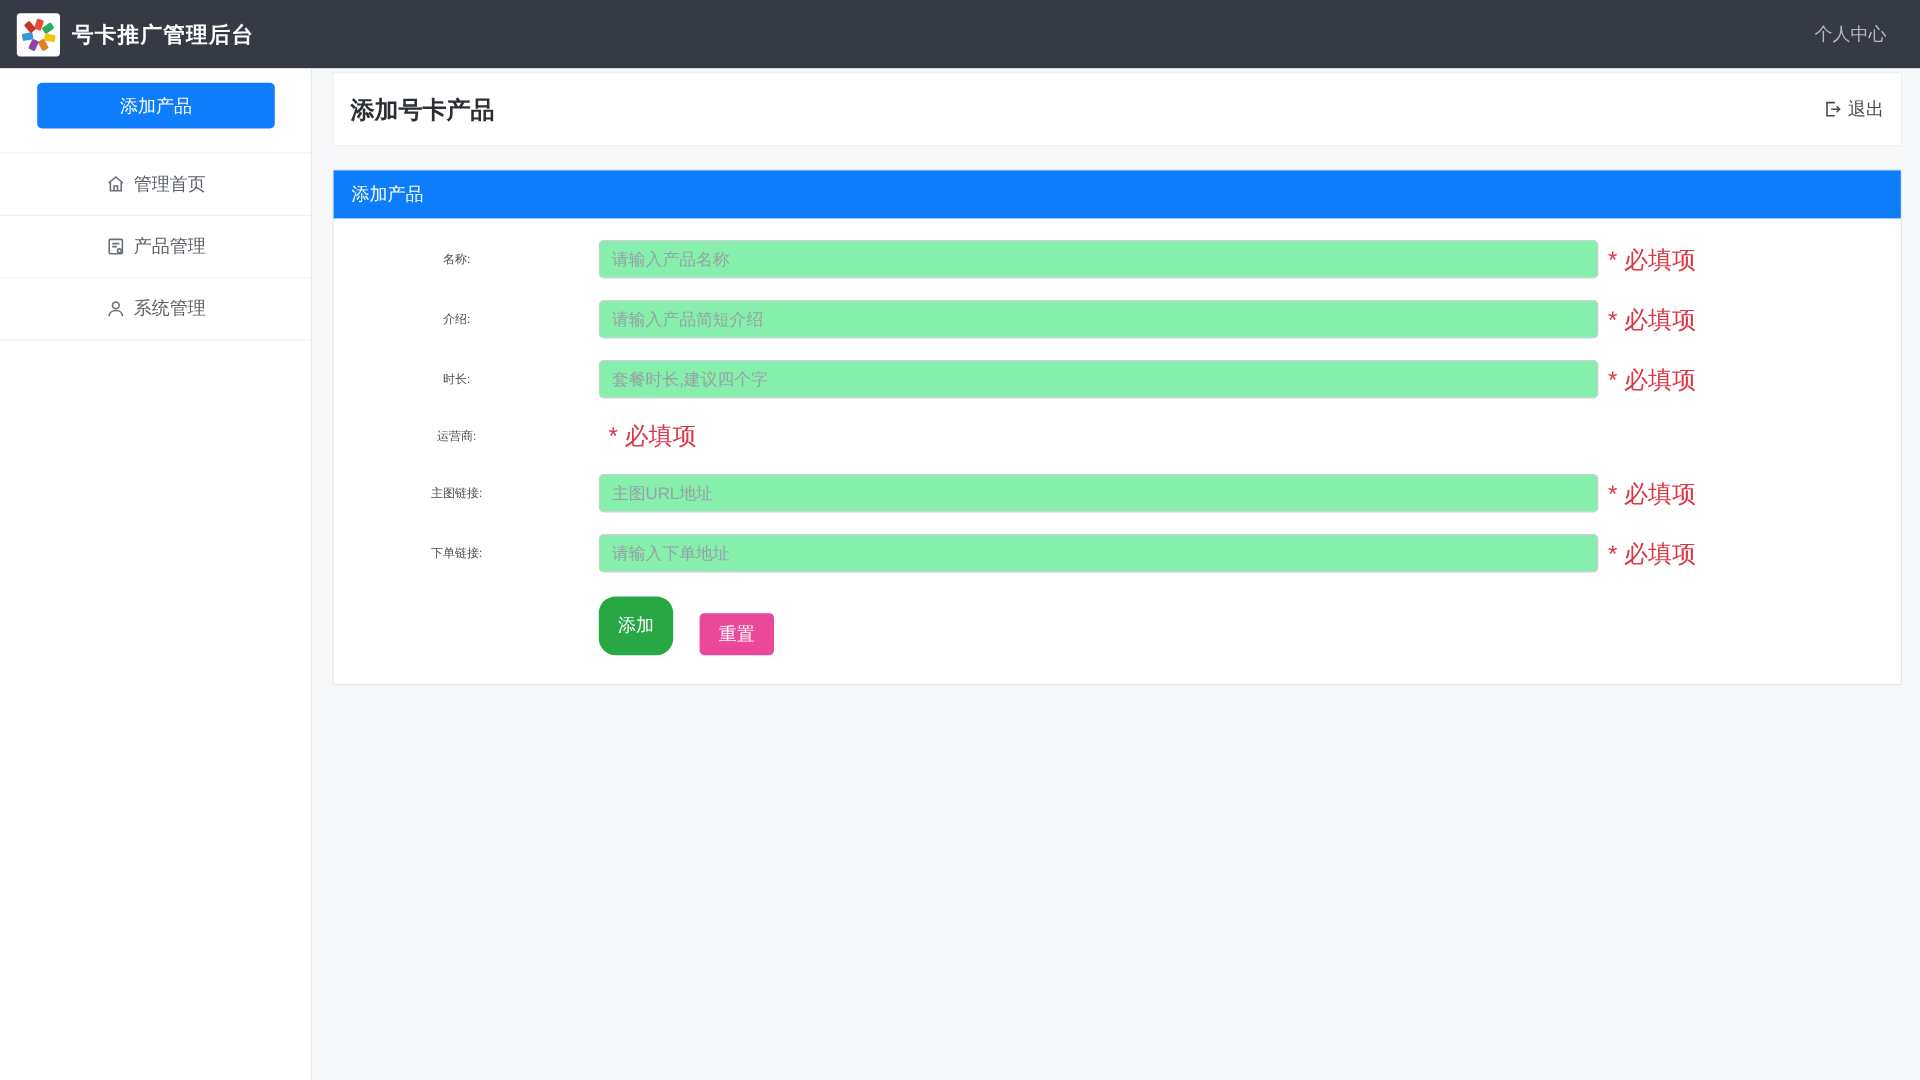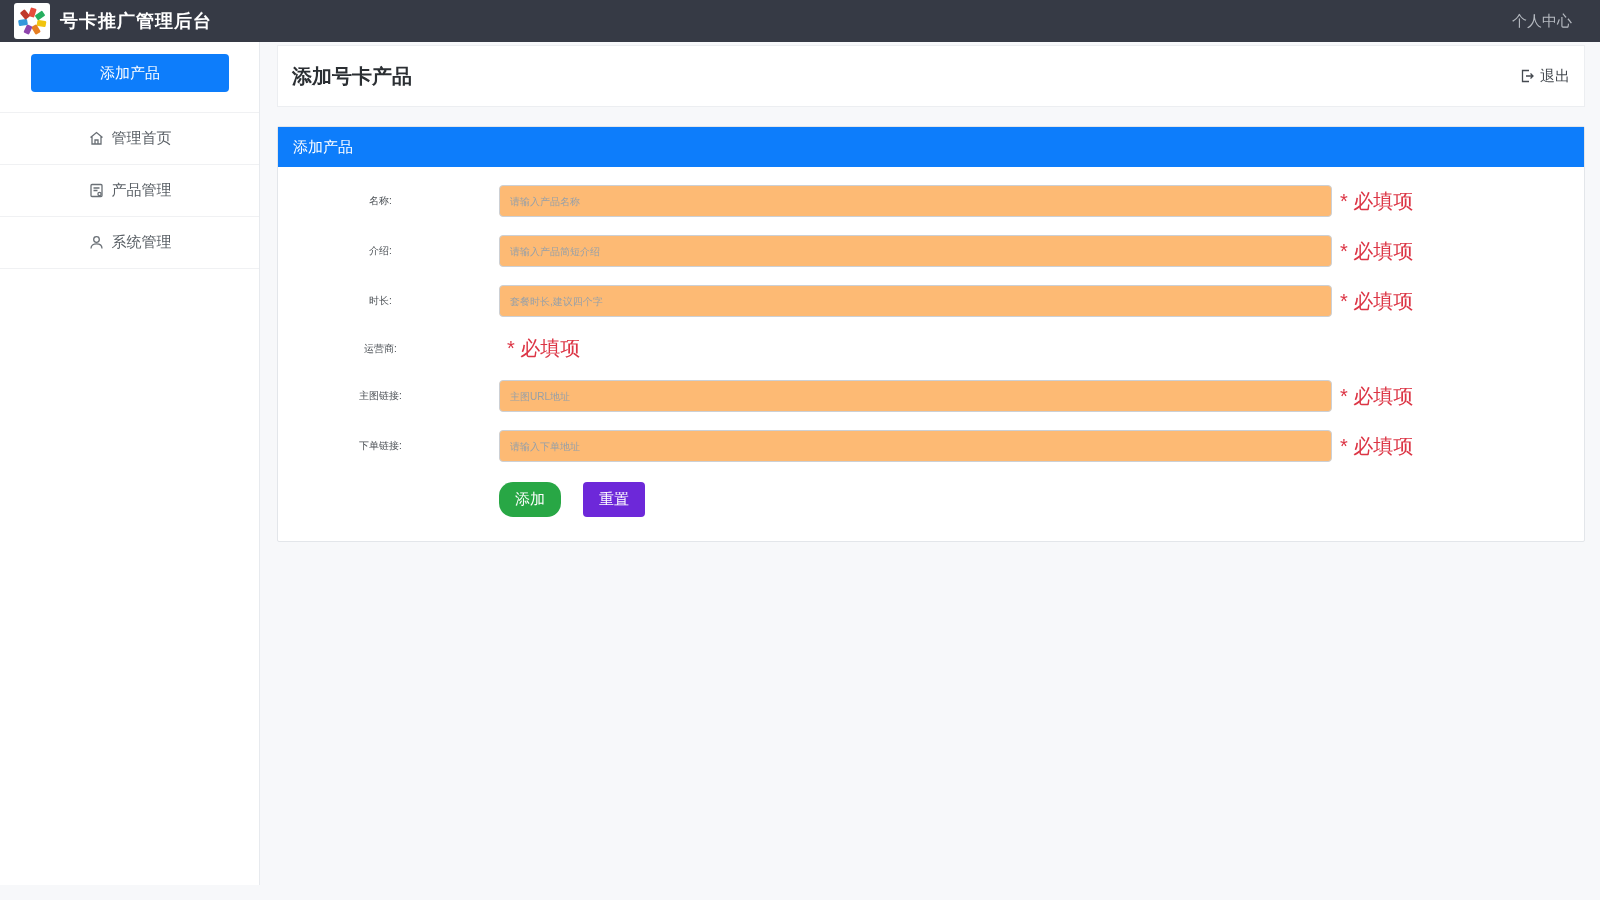--- a/index.html
+++ b/index.html
@@ -6,21 +6,21 @@
   html, body { width: 1600px; height: 900px; }
   body {
     font-family: "Liberation Sans", "DejaVu Sans", sans-serif;
     background: #f7f8fa;
     overflow: hidden;
     color: #333;
   }
 
   
   .topbar {
-    height: 42px;
+    height: 57px;
     background: #363a45;
     display: flex;
     align-items: center;
     padding: 0 28px 0 14px;
   }
   .topbar .logo {
     width: 36px; height: 36px;
     background: #fff;
     border-radius: 3px;
     margin-right: 10px;
@@ -145,24 +145,24 @@
     margin-right: 16px;
     font-size: 10px;
     color: #4a4f54;
   }
   .form-input, .form-select {
     width: 833px;
     height: 32px;
     border: 1px solid #ccd0d5;
     border-radius: 4px;
     padding: 0 10px;
-    font-size: 10px;
+    font-size: 14px;
     color: #333;
     font-family: inherit;
-    background: #fdba74;
+    background: #86efac;
     outline: none;
   }
   .form-input::placeholder { color: #97a0a8; opacity: 1; }
   .select-wrap { position: relative; width: 833px; }
   .form-select {
     width: 100%;
     appearance: none;
     -webkit-appearance: none;
     color: #212529;
     padding-right: 30px;
@@ -190,21 +190,21 @@
   .btn {
     border: none;
     border-radius: 4px;
     color: #fff;
     font-size: 15px;
     padding: 8px 16px;
     cursor: pointer;
     font-family: inherit;
   }
   .btn-add { background: #28a745; border-radius: 14px; }
-  .btn-reset { background: #6d28d9; }
+  .btn-reset { background: #ec4899; margin-top: 14px; }
 </style>
 </head>
 <body>
 
 <header class="topbar">
   <div class="logo">
     <svg width="30" height="30" viewBox="0 0 30 30">
       <g>
         <rect x="12.5" y="2" width="6" height="9" rx="1.2" fill="#e74c3c" transform="rotate(18 15.5 6.5)"></rect>
         <rect x="20" y="5" width="6" height="9" rx="1.2" fill="#27ae60" transform="rotate(55 23 9.5)"></rect>

